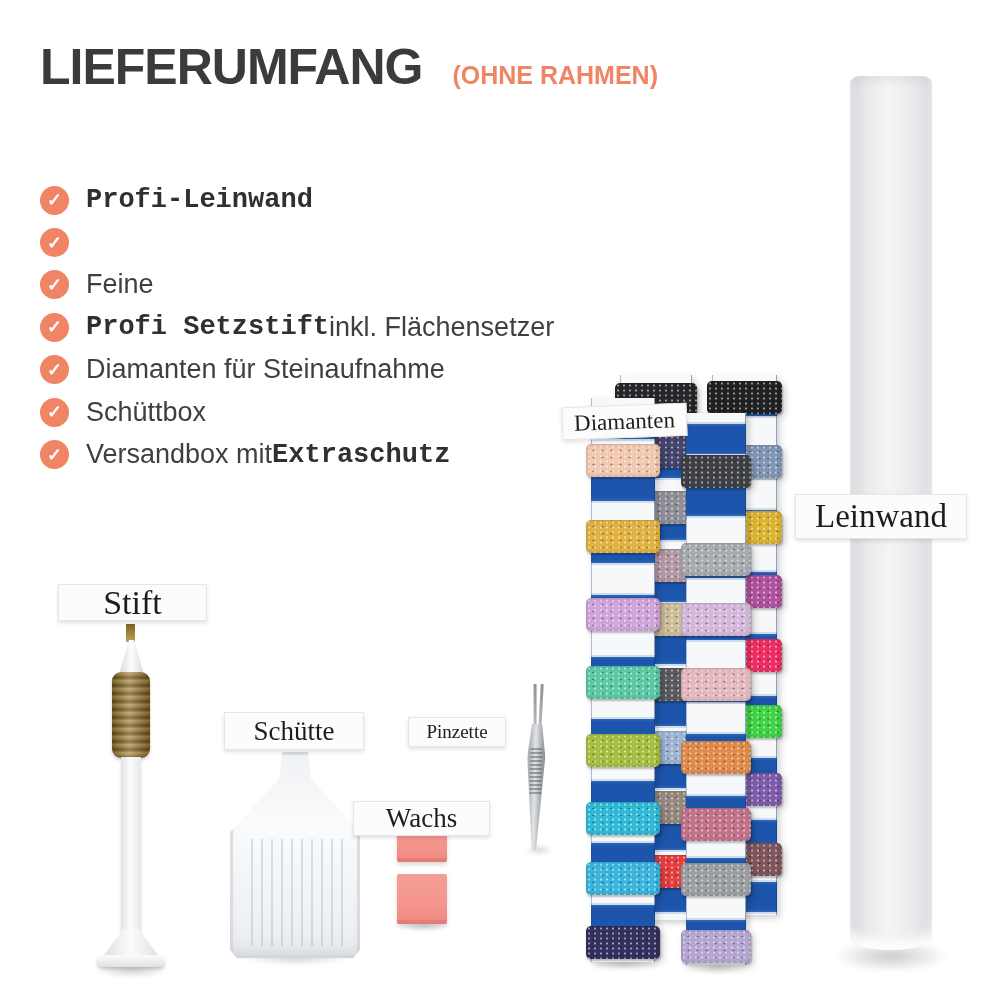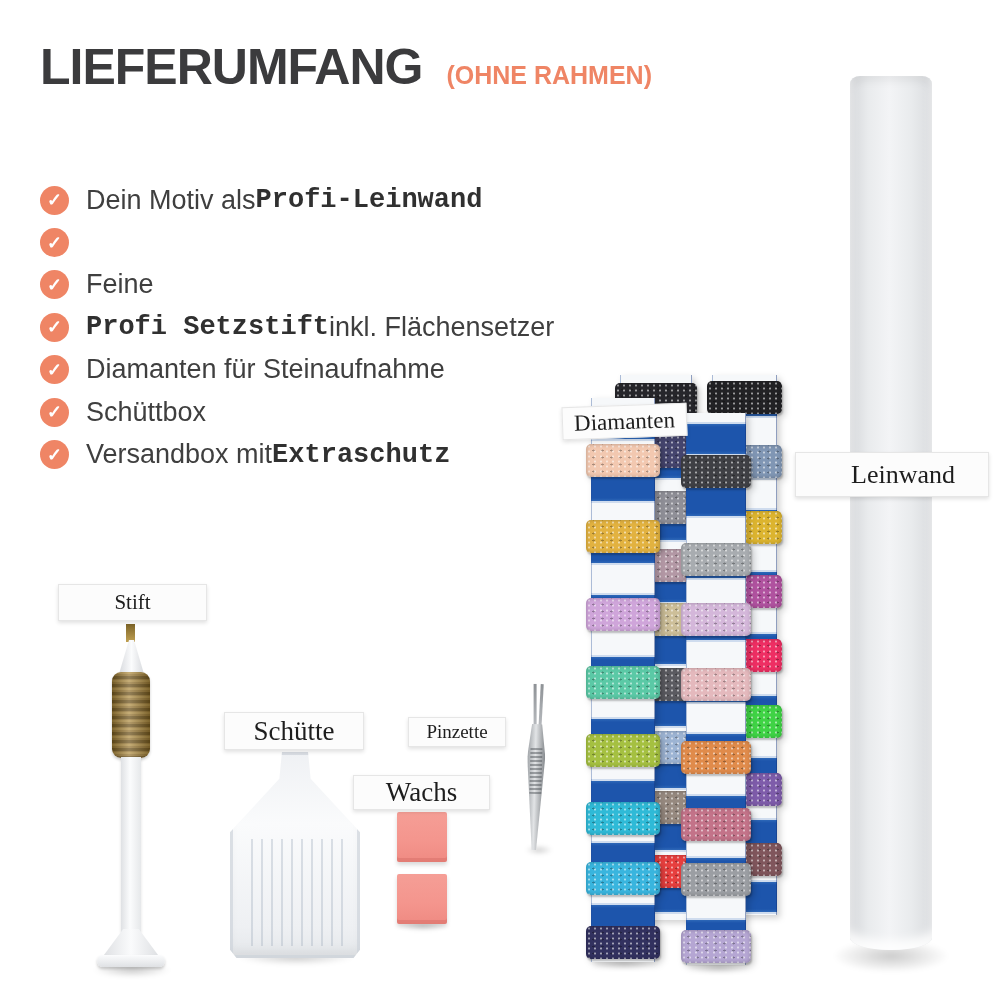--- a/index.html
+++ b/index.html
@@ -1,44 +1,44 @@
 <!DOCTYPE html>
 <html style="--accent-orange: #ef8565; --title-gray: #3b3b3d; --subtitle-gray: #9b9b9b; --strip-blue: #1d55ac; --wax-pink: #f4958d; --pen-grip-brown: #9a7a39; --metal-silver: #b9bcc0; --label-bg: #fcfcfc;"><head>
 <meta charset="utf-8">
 <style>
   html,body{margin:0;padding:0;background:#fff;}
   .page{position:relative;width:1000px;height:1000px;background:#fff;overflow:hidden;
         font-family:"Liberation Sans",sans-serif;}
 
   
   .hdr{position:absolute;left:40px;top:40px;}
-  .title-row{display:flex;align-items:baseline;gap:24px;}
+  .title-row{display:flex;align-items:baseline;gap:30px;}
   .title{font-size:50px;font-weight:700;color:var(--title-gray);letter-spacing:-1px;line-height:1.1;}
   .title-suffix{font-size:25px;font-weight:700;color:var(--accent-orange);letter-spacing:0;}
   .subtitle{font-size:37px;font-weight:400;color:var(--subtitle-gray);margin-top:8px;}
 
   
   .checklist{position:absolute;left:40px;top:179px;margin:0;padding:0;list-style:none;}
   .checklist li{display:flex;align-items:center;height:42.4px;font-size:27px;color:#3f3f3f;}
   .check{flex:0 0 29px;width:29px;height:29px;margin-right:17px;border-radius:50%;
          background:var(--accent-orange);color:#fff;font-size:18px;font-weight:700;
          display:flex;align-items:center;justify-content:center;line-height:1;}
   .checklist b{font-weight:700;color:#303030;font-family:Liberation Mono, monospace;}
 
   
   .tag{position:absolute;background:#fcfcfc;border:1px solid #e6e6e6;
        box-shadow:0 2px 4px rgba(0,0,0,.12);color:#1d1d1d;
        font-family:"Liberation Serif",serif;display:flex;align-items:center;justify-content:center;
        z-index:6;}
-  .tag-stift    {left:58px; top:584px; width:147px;height:35px;font-size:21px;}
+  .tag-stift    {left:58px; top:584px; width:147px;height:35px;font-size:34px;}
   .tag-schuette {left:224px;top:712px; width:138px;height:36px;font-size:27px;}
   .tag-pinzette {left:408px;top:717px; width:96px; height:28px;font-size:19px;}
-  .tag-wachs    {left:353px;top:775px; width:135px;height:33px;font-size:27px;}
+  .tag-wachs    {left:353px;top:801px; width:135px;height:33px;font-size:27px;}
   .tag-diamanten{left:562px;top:405px; width:123px;height:31px;font-size:23px;transform:rotate(-2deg);}
-  .tag-leinwand {left:795px;top:452px; width:170px;height:43px;font-size:26px;padding-left:22px;}
+  .tag-leinwand {left:795px;top:494px; width:170px;height:43px;font-size:33px;}
 
   
   .roll{position:absolute;left:850px;top:76px;width:82px;height:874px;z-index:1;
         background:linear-gradient(90deg,#d5d7da 0%,#e9ebed 22%,#f3f4f6 48%,#e9ebed 75%,#d9dbde 100%);
         border-radius:10px 10px 40px 40px / 8px 8px 12px 12px;
         box-shadow:inset 0 -10px 10px rgba(255,255,255,.85), inset 0 6px 8px rgba(0,0,0,.05);}
 
   
   .strips{position:absolute;left:0;top:0;}
   .strip{position:absolute;
@@ -127,21 +127,20 @@
   <header class="hdr">
     <div class="title-row">
       <span class="title">LIEFERUMFANG</span>
       <span class="title-suffix">(OHNE RAHMEN)</span>
     </div>
   </header>
 
   <ul class="checklist">
     <li>
       <span class="check">✓</span>
-      <span>Dein Motiv als </span>
         <b>Profi-Leinwand</b>
         <span></span>
     </li>
     <li>
       <span class="check">✓</span>
         <b></b>
         <span></span>
     </li>
     <li>
       <span class="check">✓</span>

